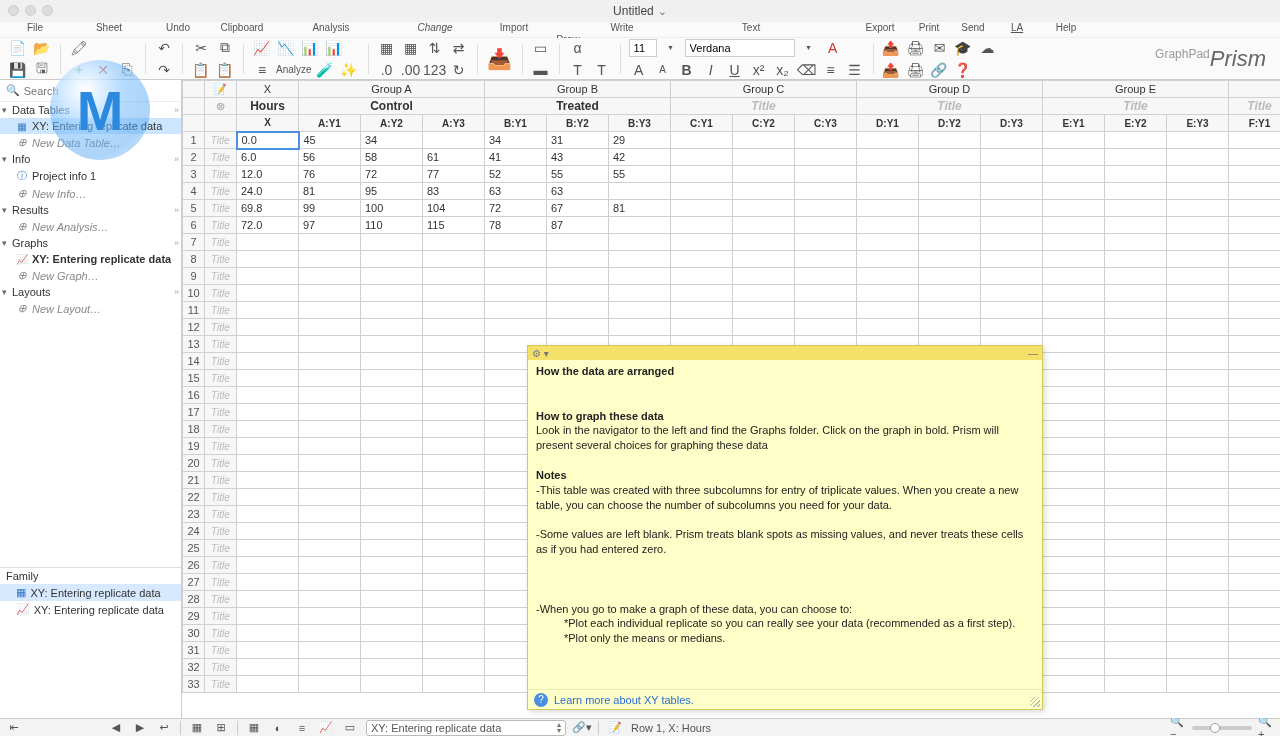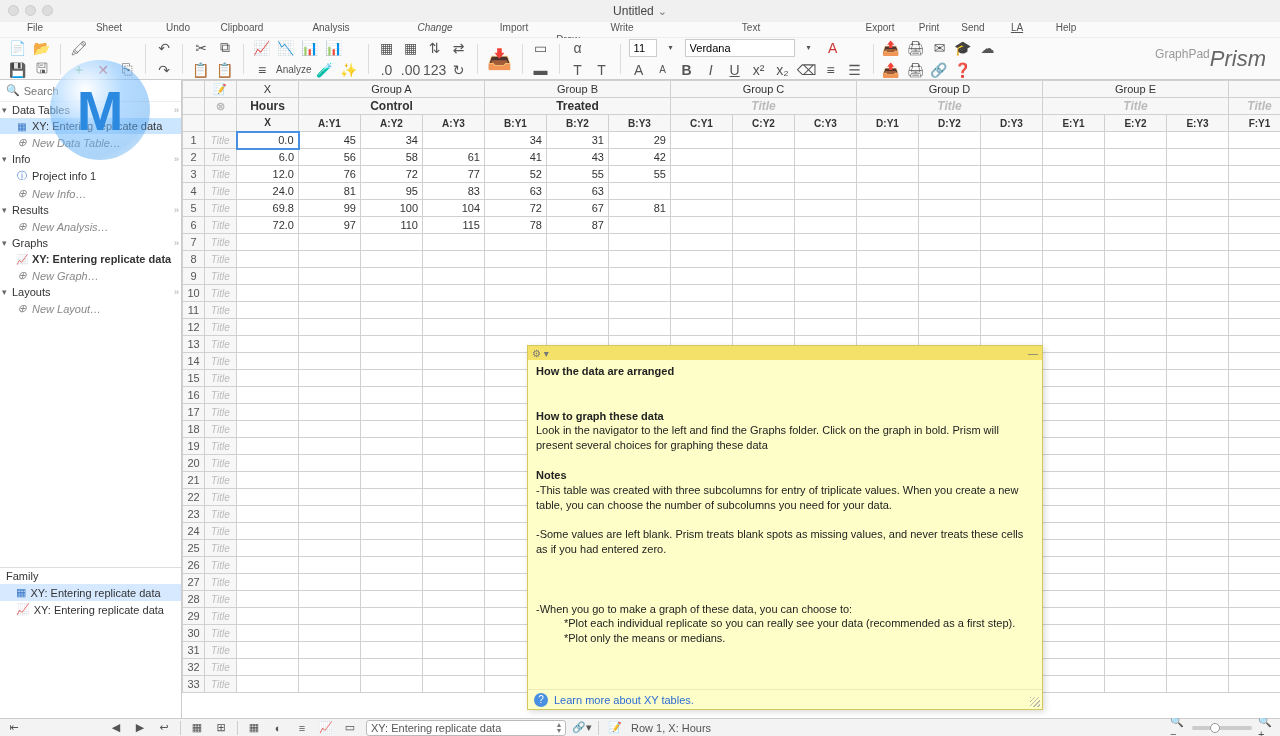--- a/index.html
+++ b/index.html
@@ -69,21 +69,21 @@
 
 .grid { flex: 1; background: #fff; overflow: hidden; position: relative; }
 table.sheet { border-collapse: collapse; table-layout: fixed; width: 100%; }
 table.sheet th, table.sheet td { border: 1px solid #d0d0d0; height: 17px; font-size: 11px; padding: 0 4px; background: #fff; overflow:hidden; white-space:nowrap; }
 table.sheet .group-th { background: #f7f7f7; text-align:center; font-weight: normal; color:#333; }
 table.sheet .title-th { background: #f7f7f7; text-align:center; color:#bbb; font-style: italic; font-size: 12px; }
 table.sheet .title-th.real { color:#333; font-style:normal; }
 table.sheet .sub-th { background: #f7f7f7; text-align:center; color:#333; font-size:10px; }
 table.sheet .rownum { background: #f7f7f7; text-align:center; color:#555; width: 22px; }
 table.sheet .rowtitle { background: #f7f7f7; text-align:center; color:#bbb; font-style:italic; font-size: 10px; width: 32px; }
-table.sheet td.num { text-align: right; }
+table.sheet td.num { text-align: left; }
 table.sheet .corner { background:#f7f7f7; }
 table.sheet .selected-cell { border: 2px solid #4a90e2; }
 .delete-col-btn { color:#bbb; font-size:12px; text-align:center; }
 
 
 .note { position: absolute; left: 345px; top: 265px; width: 516px; height: 365px; background: #feffc8; border: 1px solid #d4c85a; box-shadow: 2px 2px 6px rgba(0,0,0,0.15); z-index: 10; display:flex; flex-direction:column; }
 .note-head { height: 14px; background: #f4e16a; display:flex; align-items:center; padding:0 4px; gap:4px; }
 .note-head .gear { font-size: 10px; color:#777; }
 .note-head .min { margin-left:auto; font-size:10px; color:#777; }
 .note-body { flex:1; padding: 4px 8px; font-size: 11px; line-height: 1.35; color: #222; overflow:hidden; }

